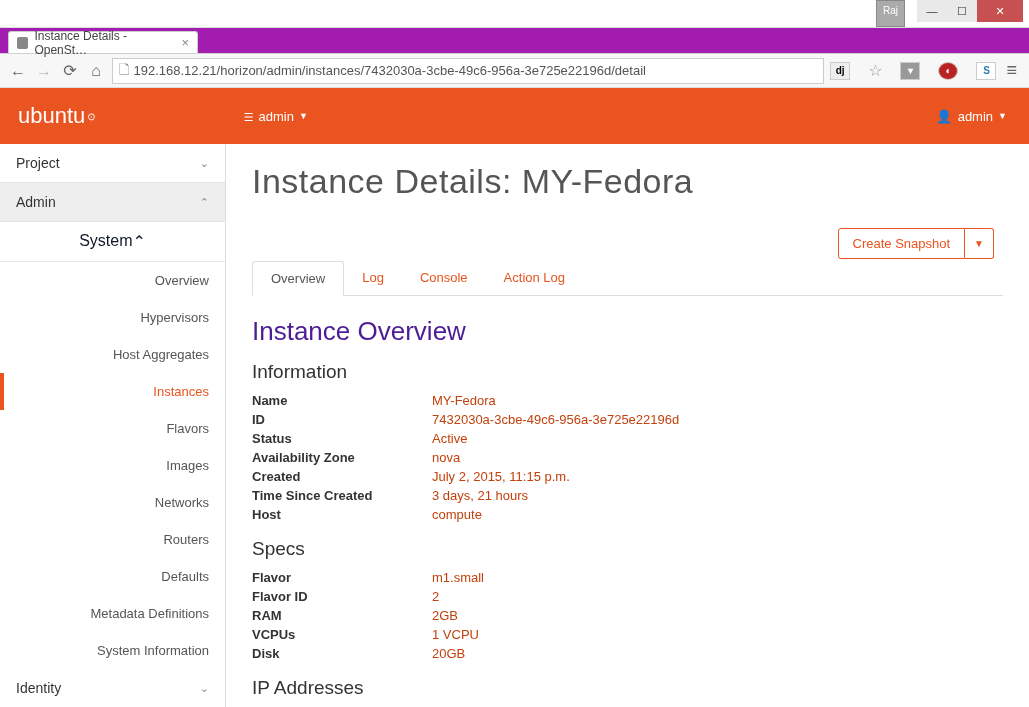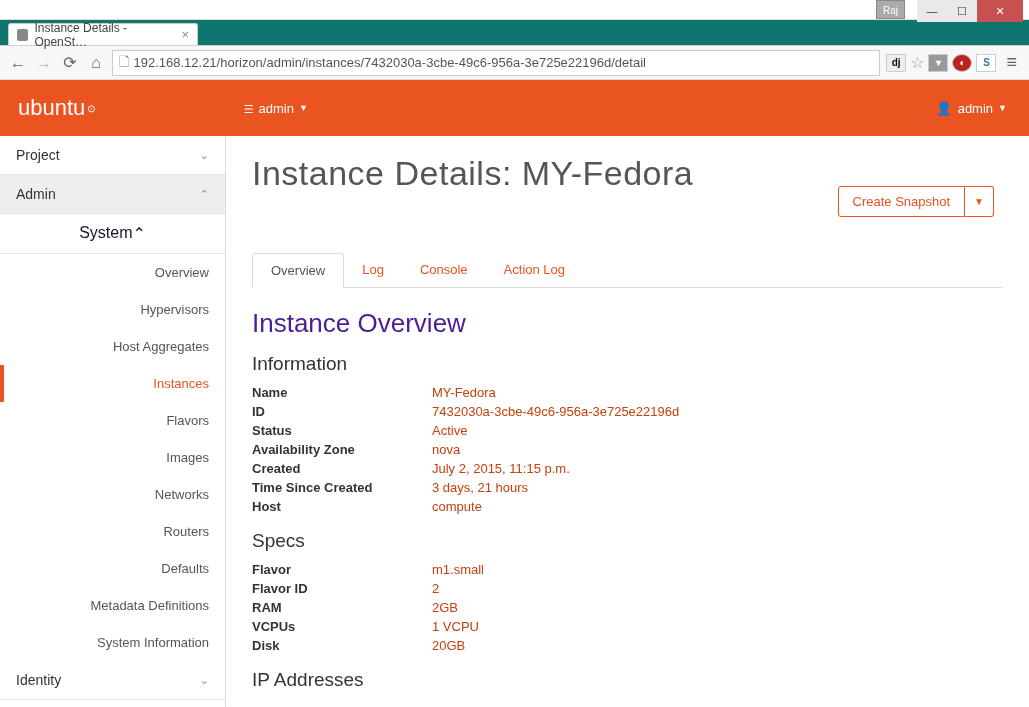--- a/index.html
+++ b/index.html
@@ -1,35 +1,35 @@
 <!DOCTYPE html>
 <html><head>
 <meta charset="utf-8">
 <style>
 * { margin: 0; padding: 0; box-sizing: border-box; font-family: "Segoe UI", Arial, sans-serif; }
 body { width: 1029px; height: 707px; overflow: hidden; background: #fff; }
 
 
-.titlebar { height: 20px; background: #fff; display: flex; justify-content: flex-end; border-bottom: 1px solid #ddd; }
+.titlebar { height: 28px; background: #fff; display: flex; justify-content: flex-end; border-bottom: 1px solid #ddd; }
 .titlebar .grp { display: flex; margin-right: 6px; }
 .titlebar .btn { width: 30px; height: 22px; display: flex; align-items: center; justify-content: center; font-size: 11px; }
 .titlebar .raj { background: #aaa; color: #fff; font-size: 10px; padding: 0 6px; line-height: 20px; margin-right: 6px; border: 1px solid #888; }
 .titlebar .min, .titlebar .max { background: #e9e9e9; color: #333; }
 .titlebar .close { background: #c75050; color: #fff; width: 46px; }
 
-.tabbar { height: 26px; background: #0f766e; display: flex; align-items: flex-end; padding: 4px 8px 0 8px; border-bottom: 1px solid #d0d0d0; }
+.tabbar { height: 26px; background: #a21caf; display: flex; align-items: flex-end; padding: 4px 8px 0 8px; border-bottom: 1px solid #d0d0d0; }
 .tab { background: #fff; border: 1px solid #ccc; border-bottom: none; border-radius: 3px 3px 0 0; height: 22px; display: flex; align-items: center; padding: 0 8px; font-size: 12px; color: #444; max-width: 190px; gap: 6px; }
 .favicon { width: 12px; height: 12px; background: #888; border-radius: 2px; }
 .tab-close { color: #888; font-size: 13px; }
 
 .toolbar { height: 34px; background: #f7f7f7; display: flex; align-items: center; padding: 0 8px; gap: 6px; border-bottom: 1px solid #ddd; }
 .nav-icon { width: 20px; height: 20px; display: flex; align-items: center; justify-content: center; color: #666; font-size: 16px; }
 .url-bar { flex: 1; height: 26px; border: 1px solid #ccc; background: #fff; display: flex; align-items: center; padding: 0 6px; font-size: 13px; color: #555; gap: 4px; }
 .url-bar .doc-icon { color: #777; }
-.ext-icons { display: flex; gap: 4px; align-items: center; }
+.ext-icons { display: flex; gap: 18px; align-items: center; }
 .ext-icons .ei { width: 20px; height: 18px; border: 1px solid #ccc; display: flex; align-items: center; justify-content: center; font-size: 10px; font-weight: bold; background: #eee; }
 .ext-icons .star { color: #999; font-size: 16px; }
 .ext-icons .abp { background: #bb2222; color:#fff; border-radius:50%; }
 .ext-icons .s { background: #fff; color:#2a7ab0; }
 .hamburger { font-size: 18px; color: #666; padding: 0 4px; }
 
 
 .ubuntu-header { height: 56px; background: #e95420; display: flex; align-items: center; color: #fff; position: relative; }
 .logo { display: flex; align-items: center; padding: 0 18px; font-family: Ubuntu, Arial, sans-serif; font-size: 22px; font-weight: 300; }
 .logo .trademark { font-size: 10px; vertical-align: top; margin-left: 2px; }
@@ -43,21 +43,21 @@
 .sidebar { width: 226px; border-right: 1px solid #ddd; overflow-y: auto; }
 .sidebar .panel-hdr { padding: 11px 16px; font-size: 14px; color: #333; border-bottom: 1px solid #e6e6e6; display: flex; justify-content: space-between; align-items: center; cursor: pointer; }
 .sidebar .panel-hdr.active { background: #eee; }
 .sidebar .panel-hdr .chev { font-size: 11px; color: #888; }
 .sidebar .sub-hdr { padding: 10px 16px; font-size: 16px; color: #0f172a; border-bottom: 1px solid #e6e6e6; display: flex; justify-content: center; }
 .sidebar .nav-item { display: block; padding: 11px 16px; text-align: right; font-size: 13px; color: #555; cursor: pointer; }
 .sidebar .nav-item.active { color: #e95420; border-left: 4px solid #e95420; background: #fff; font-weight: 500; padding-left: 12px; }
 
 .content { flex: 1; padding: 18px 26px 0 26px; position: relative; overflow: hidden; }
 .page-title { font-size: 34px; font-weight: 300; color: #555; letter-spacing: 0.5px; margin-bottom: 20px; }
-.actions { position: absolute; right: 35px; top: 50px; display: flex; margin-left: 6px; }
+.actions { position: absolute; right: 35px; top: 84px; display: flex; margin-left: 6px; }
 .snapshot-btn { border: 1px solid #e95420; color: #e95420; background: #fff; padding: 7px 14px; font-size: 13px; border-radius: 3px 0 0 3px; }
 .snapshot-dd { border: 1px solid #e95420; border-left: none; color: #e95420; background: #fff; padding: 7px 9px; font-size: 10px; border-radius: 0 3px 3px 0; }
 
 .tabs { margin-top: 60px; border-bottom: 1px solid #ddd; display: flex; }
 .tab-pill { padding: 9px 18px; font-size: 13px; color: #e95420; cursor: pointer; }
 .tab-pill.active { border: 1px solid #ddd; border-bottom: 1px solid #fff; border-radius: 3px 3px 0 0; color: #555; margin-bottom: -1px; background: #fff; }
 
 h2.sect-title { font-size: 26px; font-weight: 400; color: #4c1d95; margin: 20px 0 10px 0; }
 h3.subsect { font-size: 19px; font-weight: 400; color: #333; margin: 14px 0 8px 0; }
 

